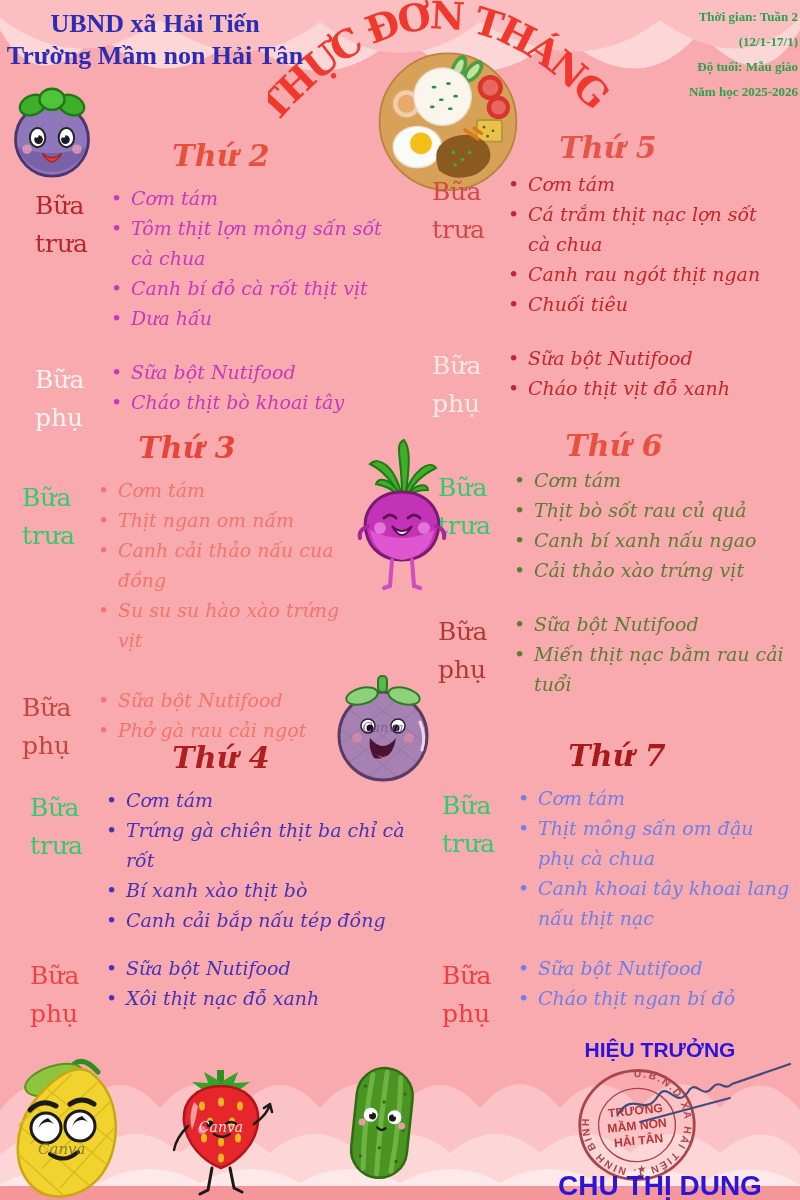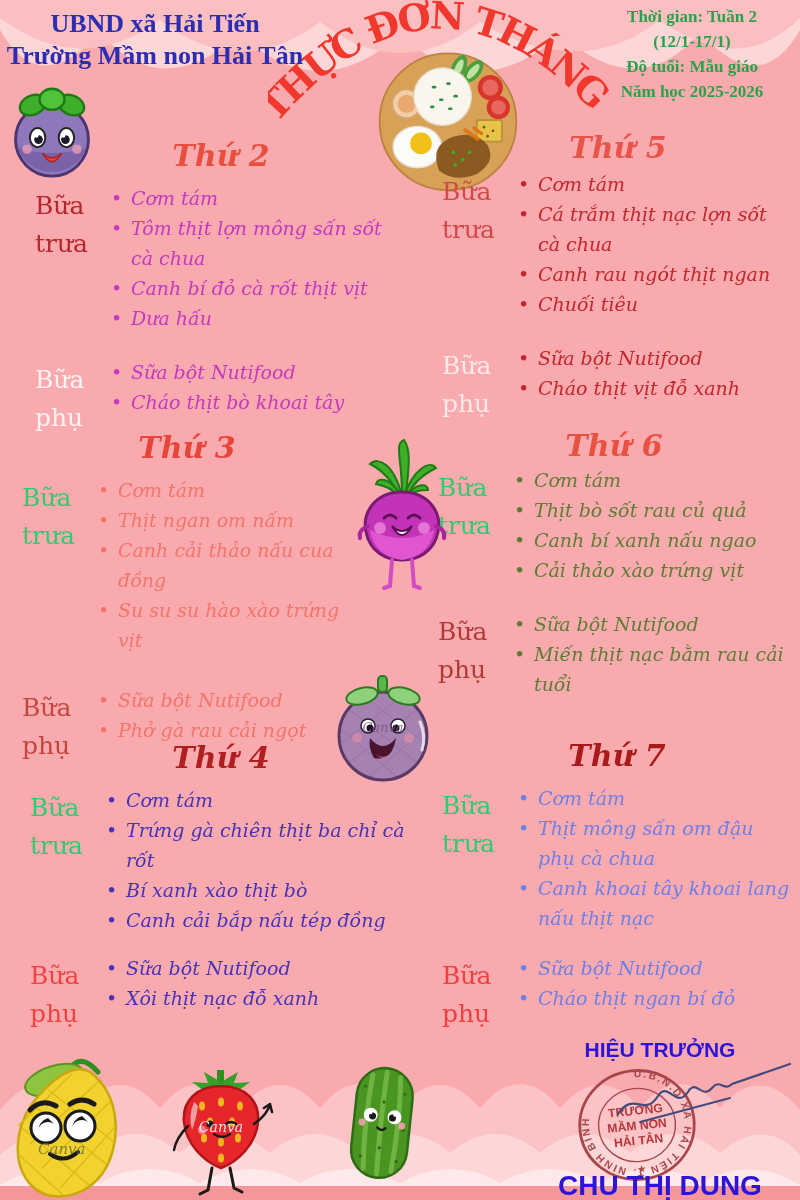--- a/index.html
+++ b/index.html
@@ -9,41 +9,41 @@
     background:#f9aaae; overflow:hidden;
     font-family:"DejaVu Serif", serif;
   }
   svg { display:block; }
   .abs { position:absolute; }
 
   
   .org-block { left:0; top:8px; width:310px; text-align:center;
     color:#2d2db4; font-family:"Liberation Serif", serif; font-weight:bold;
     font-size:26px; line-height:32px; z-index:6; }
-  .info-block { right:2px; top:4px; width:212px; text-align:center;
+  .info-block { right:2px; top:4px; width:212px; text-align:right;
     color:#2aa24b; font-family:"Liberation Serif", serif; font-weight:bold;
-    font-size:17px; line-height:25px; z-index:6; }
+    font-size:13px; line-height:25px; z-index:6; }
   .title-arc { left:268px; top:-4px; z-index:5; }
   .plate { left:376px; top:48px; z-index:4; }
 
   
   .day { position:absolute; z-index:5; }
   .day-title { font-size:30px; font-weight:bold; font-style:italic;
     text-align:center; margin-bottom:10px; }
   .meal { display:flex; align-items:flex-start; }
   .meal-label { width:72px; flex:0 0 72px; font-size:25px; 
     line-height:38px; padding-top:4px; }
   .meal-items { list-style:none; flex:1; font-size:19px; font-style:italic;
     line-height:30px; }
   .meal-items li { position:relative; padding-left:24px; }
   .meal-items li::before { content:"•"; position:absolute; left:4px; font-style:normal; }
   .snack { margin-top:24px; }
 
   .d-thu2 { left:35px;  top:138px; width:372px; }
-  .d-thu5 { left:442px; top:130px; width:352px; }
+  .d-thu5 { left:432px; top:130px; width:352px; }
   .d-thu3 { left:22px;  top:430px; width:330px; }
   .d-thu6 { left:438px; top:428px; width:352px; }
   .d-thu4 { left:30px;  top:740px; width:382px; }
   .d-thu7 { left:442px; top:738px; width:350px; }
   .d-thu5 .day-title { margin-bottom:4px; }
   .d-thu6 .day-title { margin-bottom:2px; }
   .d-thu3 .snack { margin-top:30px; }
   .d-thu4 .snack { margin-top:18px; }
   .d-thu7 .snack { margin-top:20px; }
 

